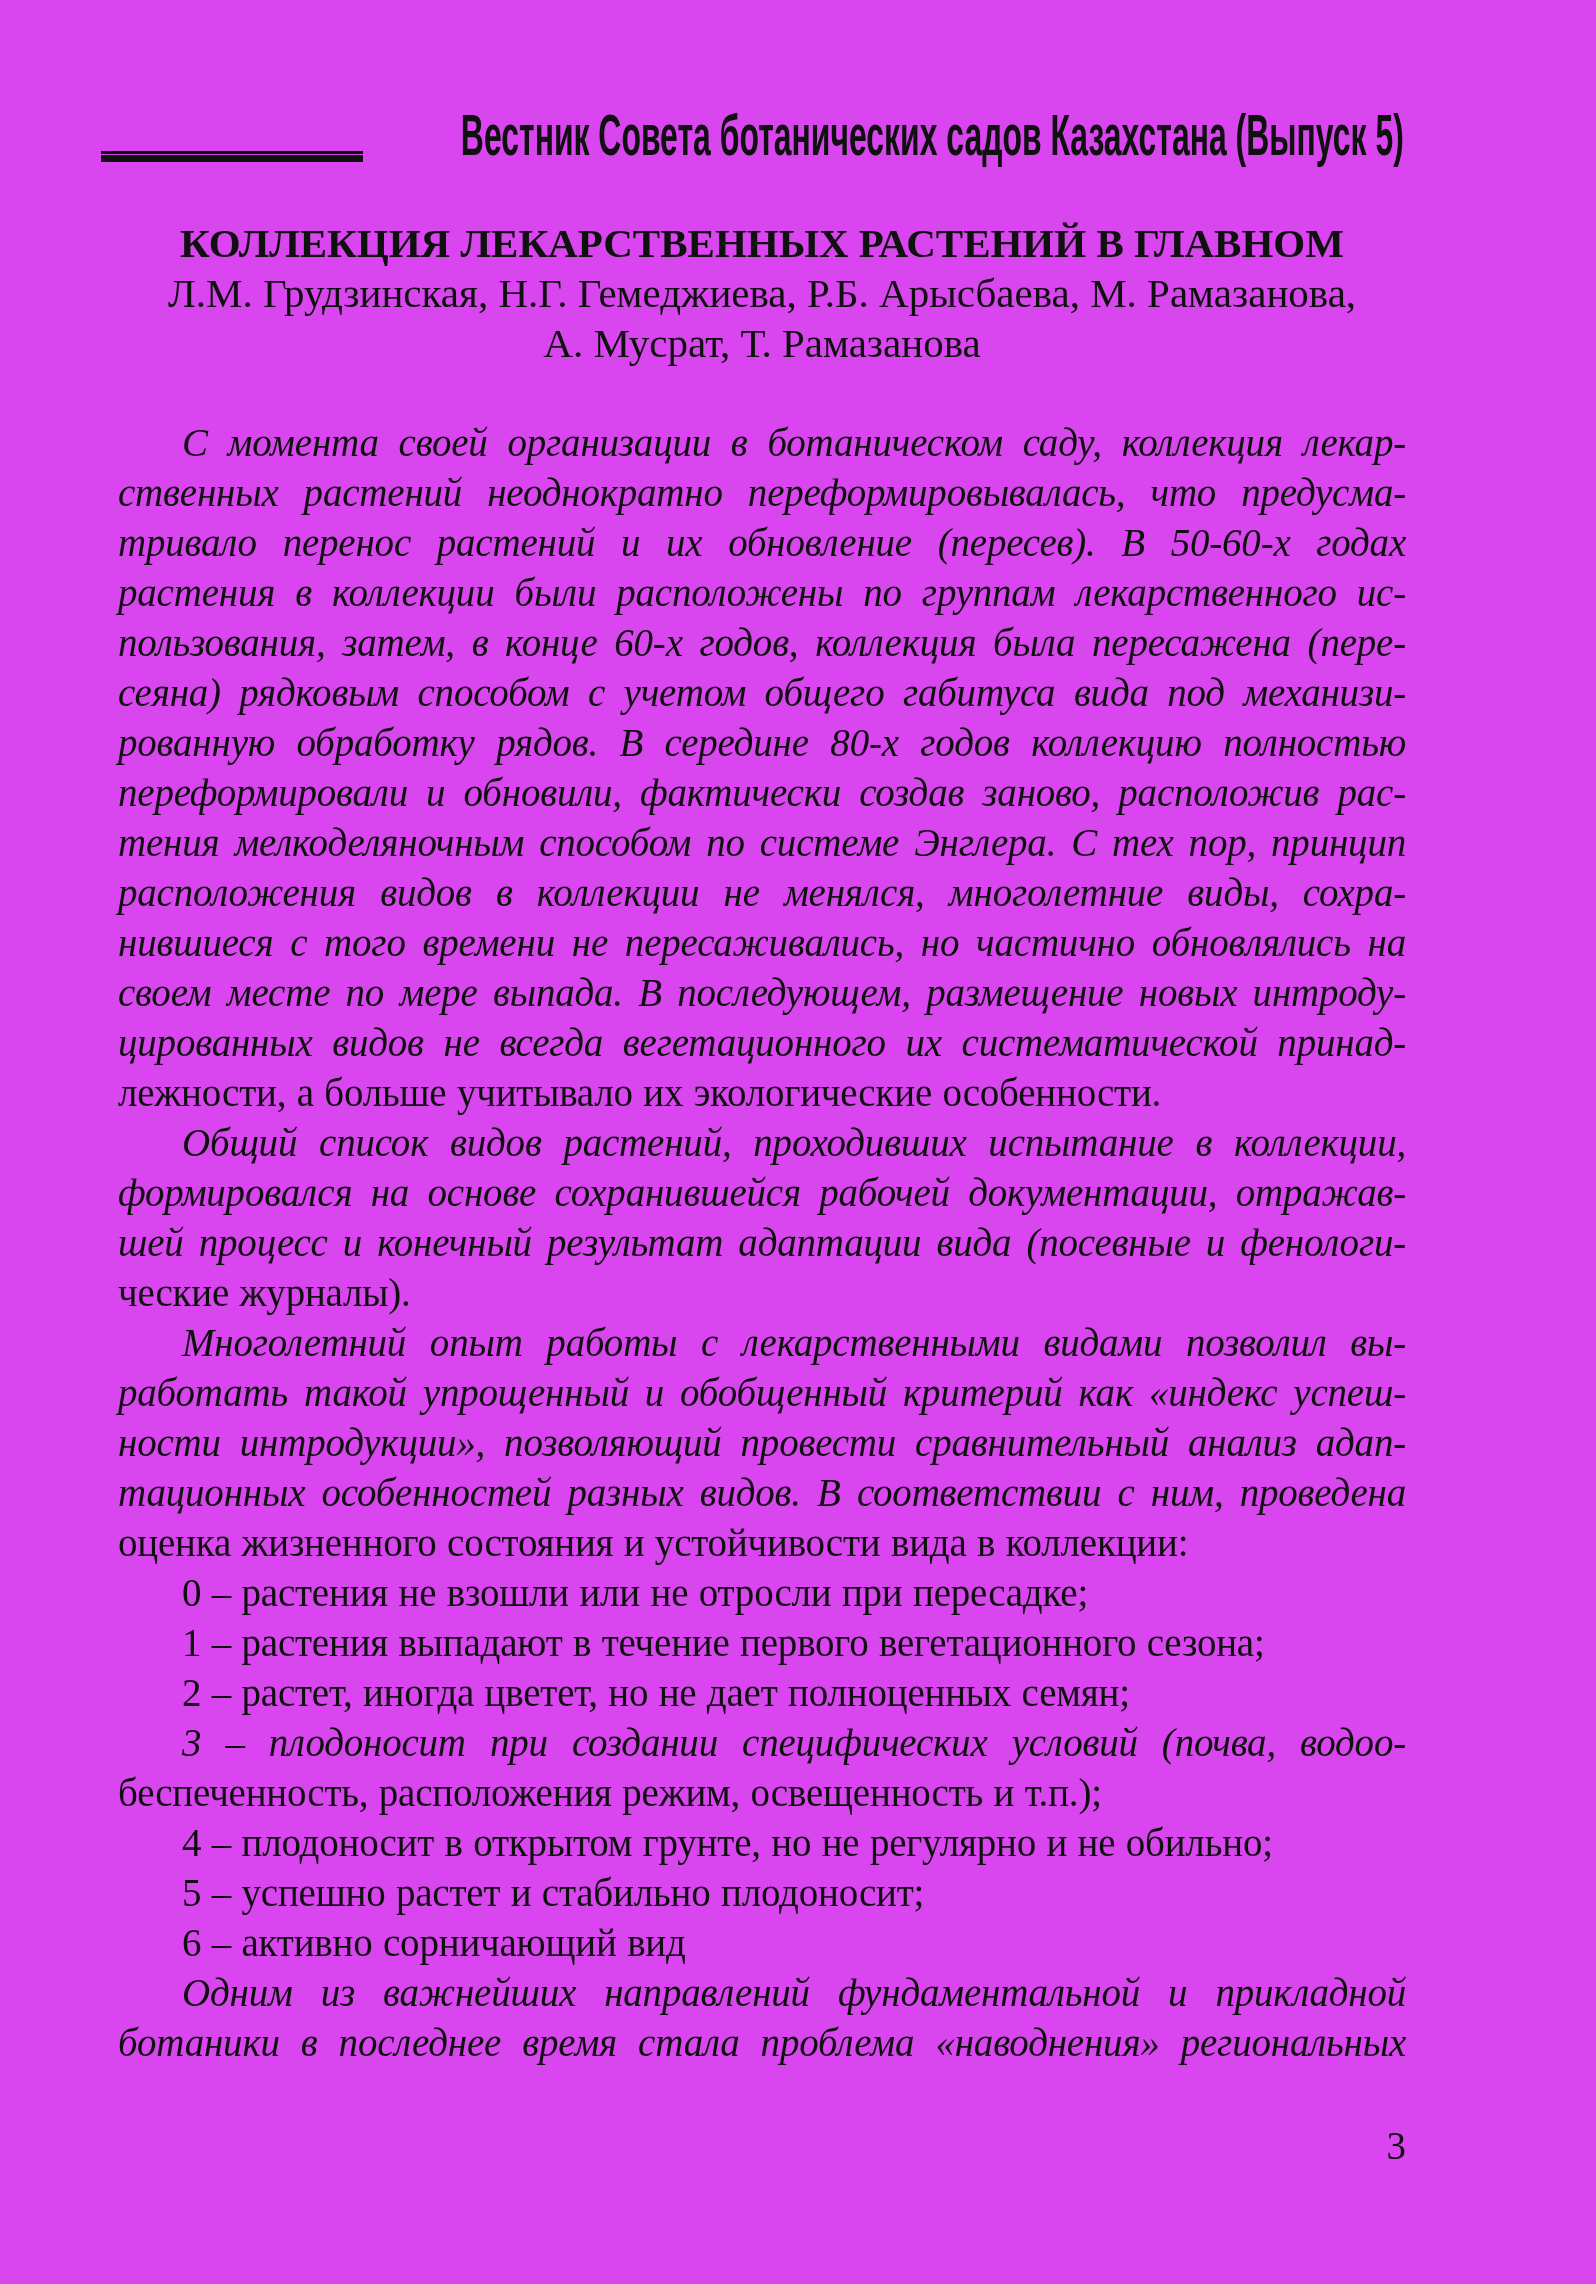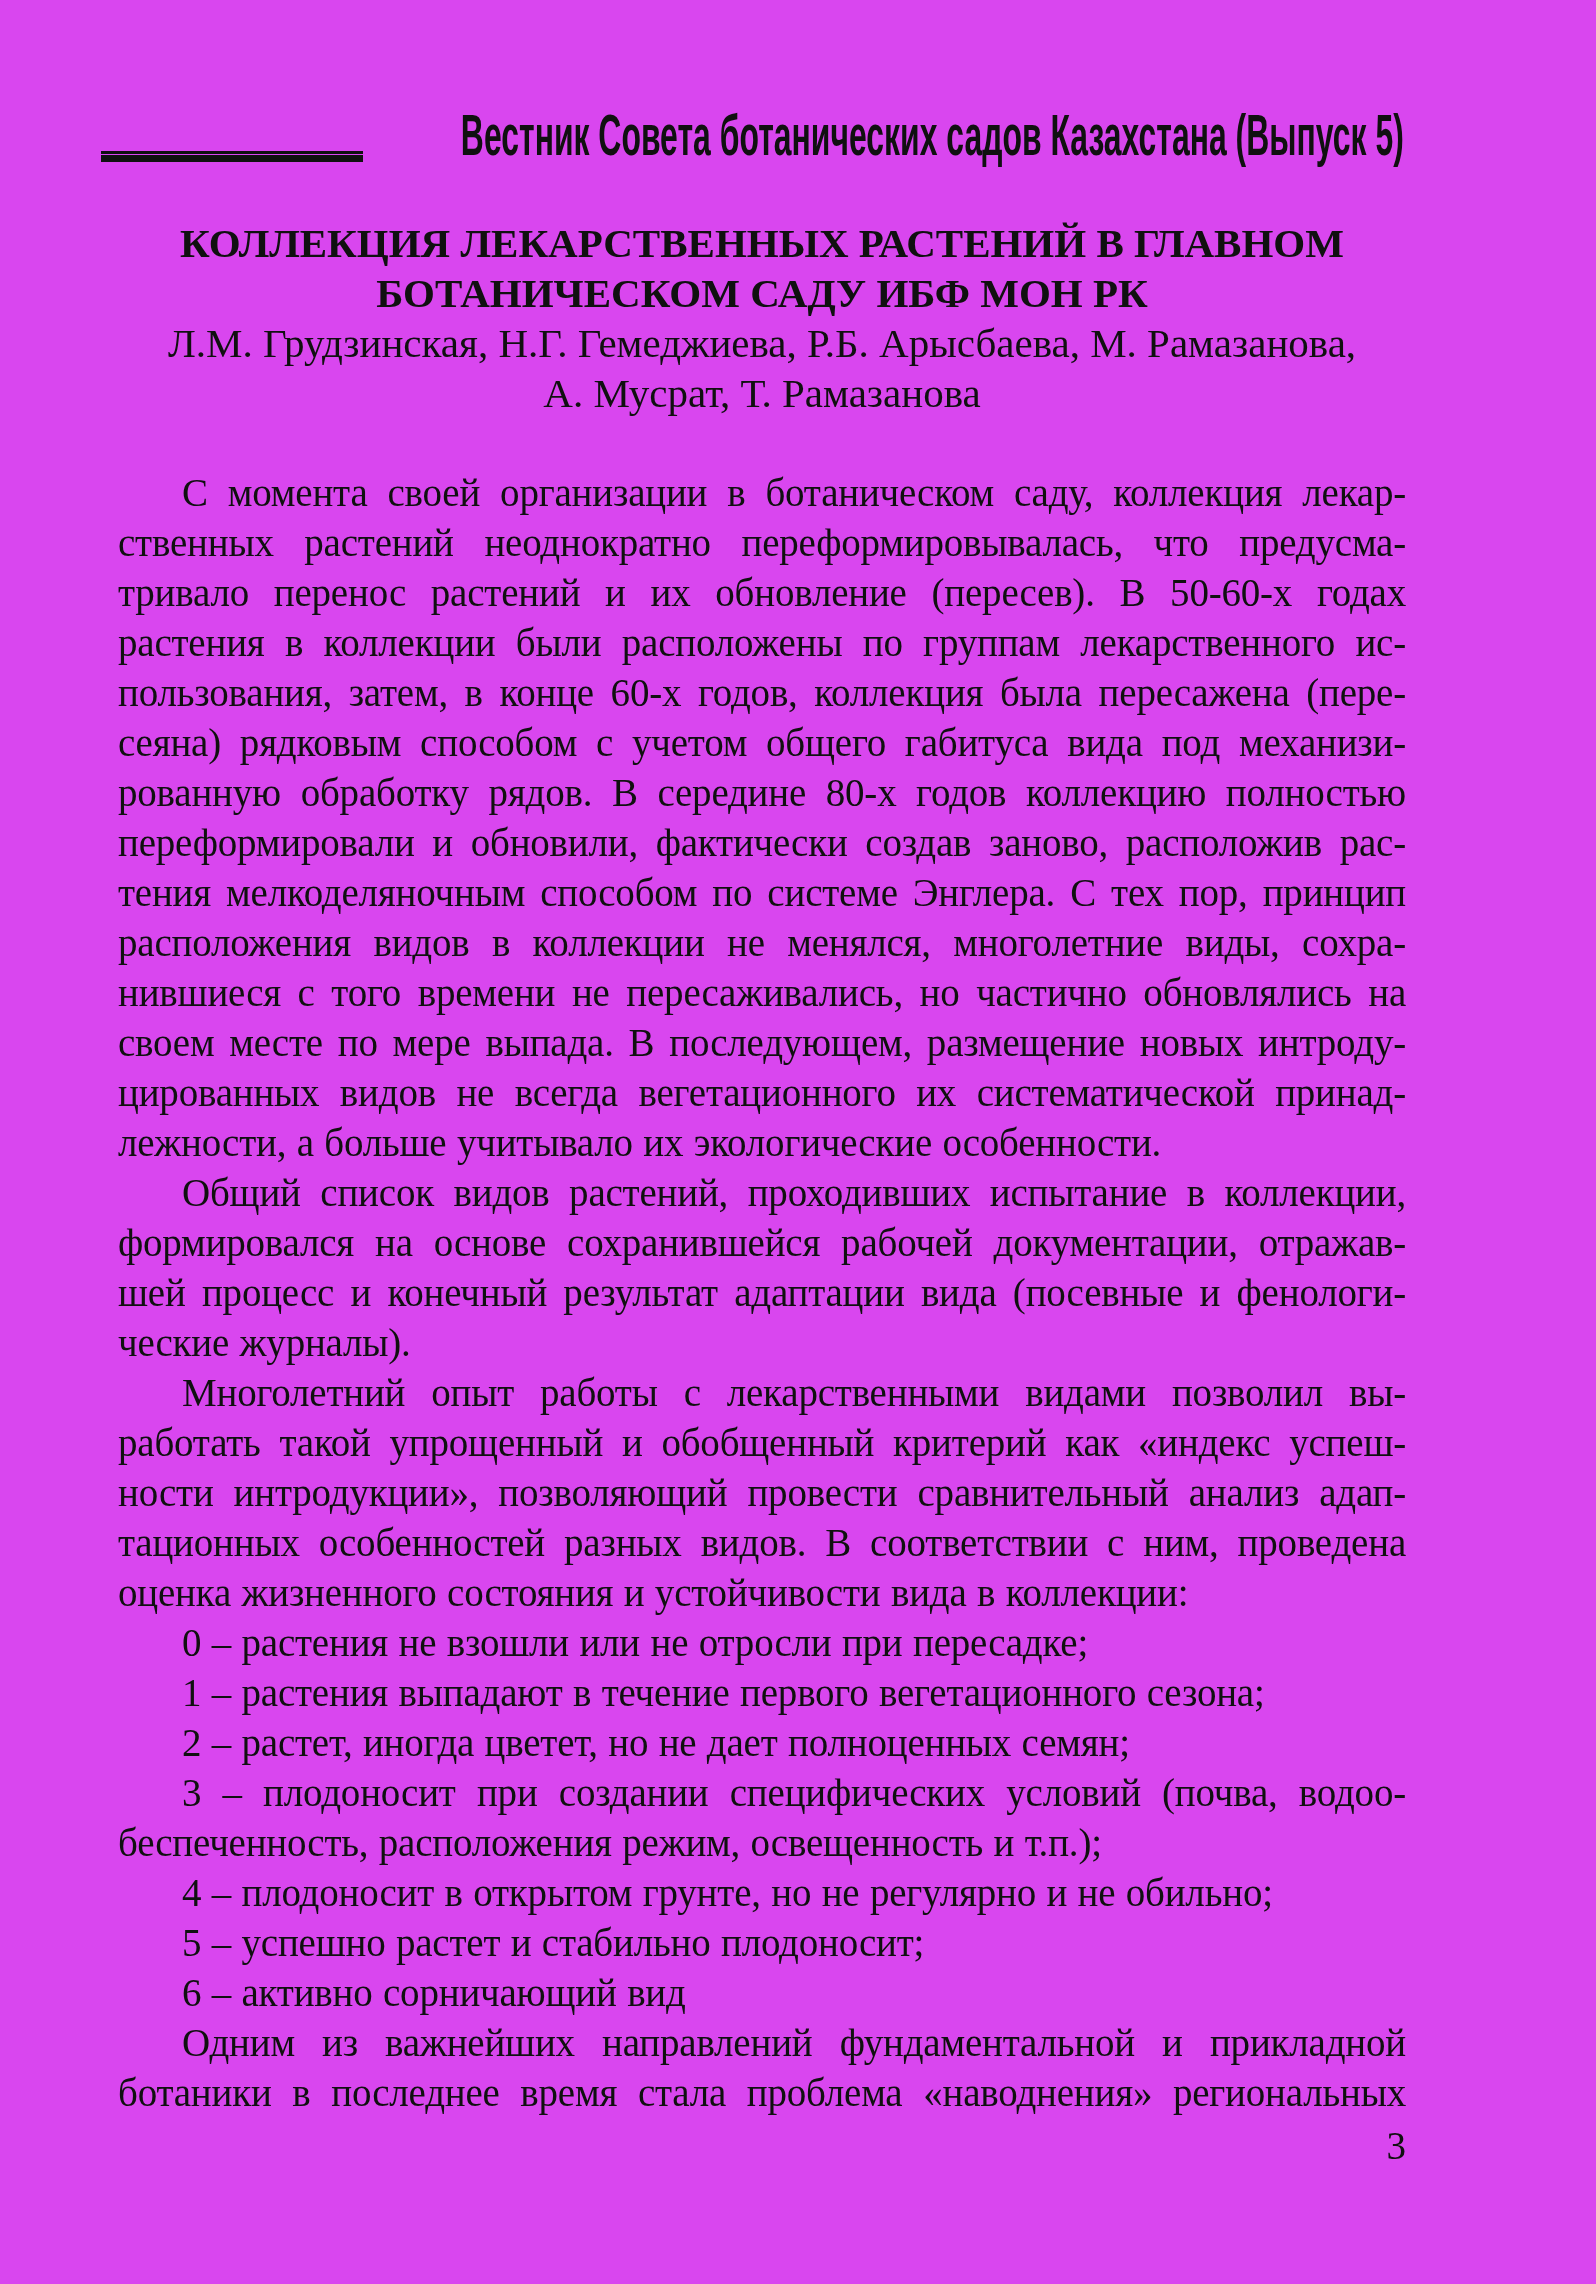--- a/index.html
+++ b/index.html
@@ -72,20 +72,21 @@
   }
   .body-text .line {
     height: 50px;
     text-align: left;
     hyphens: none;
   }
   .body-text .line.j {
     text-align: justify;
     text-align-last: justify;
     text-justify: inter-word;
+    font-style: italic;
   }
   .body-text .line.ind { padding-left: 64px; }
 
   
   .page-number {
     position: absolute;
     top: 2121px;
     right: 191px;
     font-size: 39px;
     line-height: 49px;
@@ -97,21 +98,20 @@
 <div class="page">
 
   <div class="header-rule">
     <span class="rule-thin"></span>
     <span class="rule-thick"></span>
   </div>
   <div class="journal-title">Вестник Совета ботанических садов Казахстана (Выпуск 5)</div>
 
   <div class="content">
     <div class="title-line">КОЛЛЕКЦИЯ ЛЕКАРСТВЕННЫХ РАСТЕНИЙ В ГЛАВНОМ</div>
-    <div class="title-line">БОТАНИЧЕСКОМ САДУ ИБФ МОН РК</div>
     <div class="authors-line">Л.М. Грудзинская, Н.Г. Гемеджиева, Р.Б. Арысбаева, М. Рамазанова,</div>
     <div class="authors-line">А. Мусрат, Т. Рамазанова</div>
     <div class="blank-line"></div>
     <div class="body-text">
         <div class="line j ind">С момента своей организации в ботаническом саду, коллекция лекар-</div>
         <div class="line j">ственных растений неоднократно переформировывалась, что предусма-</div>
         <div class="line j">тривало перенос растений и их обновление (пересев). В 50-60-х годах</div>
         <div class="line j">растения в коллекции были расположены по группам лекарственного ис-</div>
         <div class="line j">пользования, затем, в конце 60-х годов, коллекция была пересажена (пере-</div>
         <div class="line j">сеяна) рядковым способом с учетом общего габитуса вида под механизи-</div>

